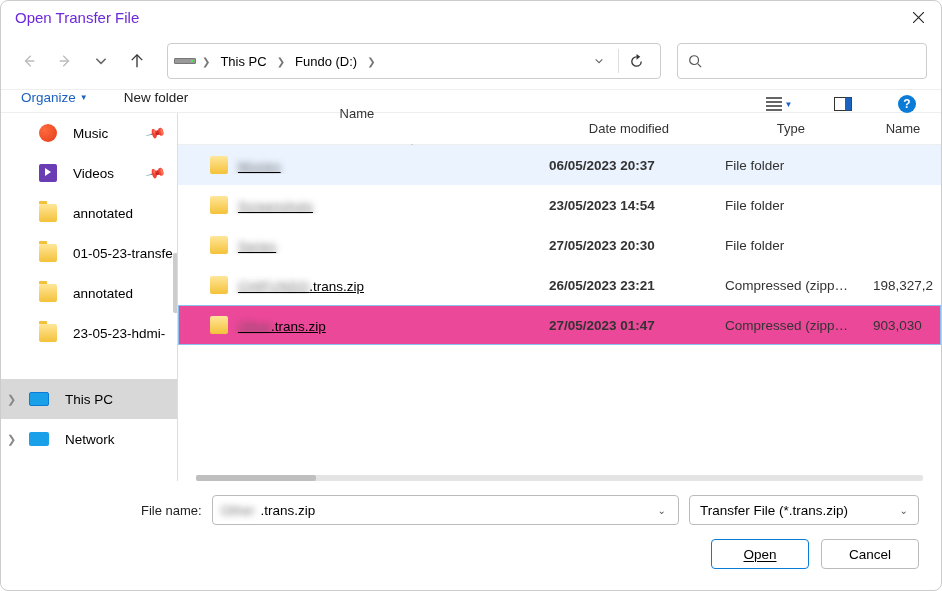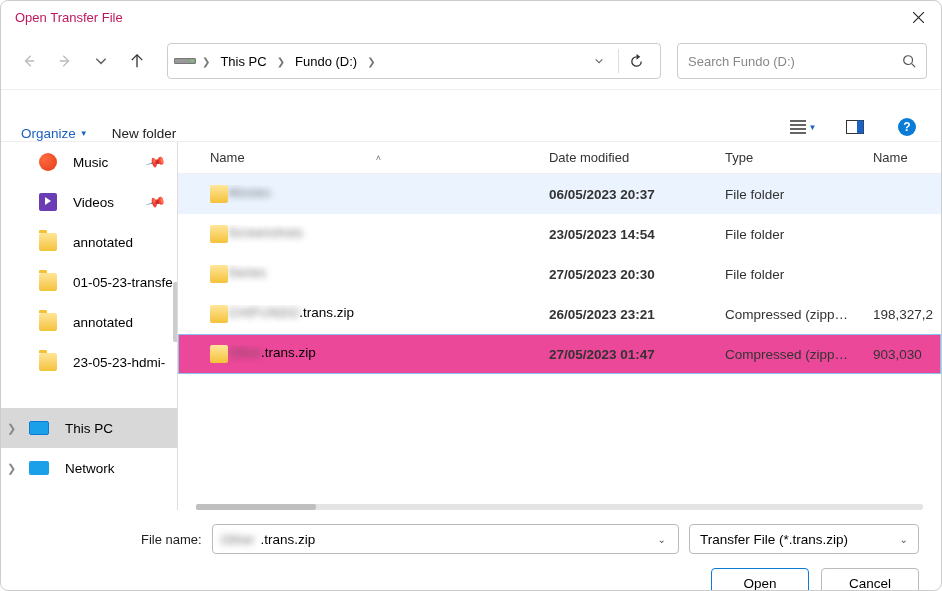--- a/index.html
+++ b/index.html
@@ -1,32 +1,32 @@
 <!DOCTYPE html>
 <html><head>
 <meta charset="utf-8">
 <style>
   * { box-sizing: border-box; margin: 0; padding: 0; font-family: 'Segoe UI', Arial, sans-serif; }
   body { background: #fff; width: 942px; height: 591px; overflow: hidden; border: 1px solid #ccc; border-radius: 8px; }
-  .titlebar { display: flex; align-items: center; justify-content: space-between; height: 32px; padding: 0 0 0 14px; font-size: 13px; color: #be185d; }
+  .titlebar { display: flex; align-items: center; justify-content: space-between; height: 32px; padding: 0 0 0 14px; font-size: 15px; color: #6d28d9; }
   .titlebar .close { width: 46px; height: 32px; display: flex; align-items: center; justify-content: center; cursor: pointer; }
   .titlebar .close svg { width: 11px; height: 11px; }
   .navrow { display: flex; align-items: center; height: 56px; padding: 0 14px; gap: 8px; }
   .navbtn { width: 28px; height: 28px; display: flex; align-items: center; justify-content: center; color: #777; cursor: pointer; }
   .navbtn.disabled { color: #bbb; }
   .navbtn svg { width: 14px; height: 14px; }
   .breadcrumb { flex: 1; height: 36px; border: 1px solid #ccc; border-radius: 4px; display: flex; align-items: center; padding: 0 6px; gap: 2px; margin: 0 8px; }
   .breadcrumb .seg { display: flex; align-items: center; gap: 2px; padding: 4px 4px; cursor: pointer; font-size: 13px; }
   .breadcrumb .chev { color: #777; font-size: 10px; padding: 0 4px; }
   .breadcrumb .spacer { flex: 1; }
   .breadcrumb .drop { color: #777; padding: 0 6px; cursor: pointer; }
   .breadcrumb .refresh { color: #333; padding: 0 10px; cursor: pointer; border-left: 1px solid #ddd; height: 24px; display: flex; align-items: center; margin-left: 6px; }
   .searchbox { width: 250px; height: 36px; border: 1px solid #ccc; border-radius: 4px; display: flex; align-items: center; padding: 0 10px; color: #888; font-size: 13px; }
   .searchbox span:first-child { flex: 1; }
-  .toolbar { display: flex; align-items: flex-end; height: 53px; padding: 0 20px; border-top: 1px solid #eee; border-bottom: 1px solid #eee; gap: 24px; }
+  .toolbar { display: flex; align-items: flex-start; height: 24px; padding: 0 20px; border-top: 1px solid #eee; border-bottom: 1px solid #eee; gap: 36px; }
   .toolbar .link { color: #1a61c0; font-size: 13.5px; cursor: pointer; display: flex; align-items: center; gap: 4px; }
   .toolbar .plain { color: #222; font-size: 13.5px; cursor: pointer; }
   .toolbar .spacer { flex: 1; }
   .toolbar .tool { width: 28px; height: 28px; display: flex; align-items: center; justify-content: center; cursor: pointer; color: #333; }
   .toolbar .tool .dd { font-size: 8px; color:#1a61c0; margin-left:3px; }
   .toolbar .help { width: 18px; height: 18px; border-radius: 50%; background: #0a7bd6; color: #fff; display: flex; align-items: center; justify-content: center; font-size: 12px; font-weight: bold; }
   .body { display: flex; height: 368px; }
   .sidebar { width: 194px; border-right: 1px solid #ddd; overflow: hidden; position: relative; font-size: 13.5px; }
   .sidebar .splitter { position:absolute; right:-1px; top:140px; width:5px; height:60px; background:#ccc; border-radius:2px;}
   .sbitem { display: flex; align-items: center; height: 40px; padding: 0 10px 0 38px; gap: 16px; cursor: pointer; position: relative; white-space: nowrap; overflow: hidden; }
@@ -40,28 +40,28 @@
   .ico.folder::before { content:''; position:absolute; top:-3px; left:0; width:8px; height:3px; background:#f4c23a; border-radius:1px 1px 0 0;}
   .ico.music { background: radial-gradient(circle at 30% 30%, #ff6a3d, #e23c1a); border-radius:50%; }
   .ico.video { background: #6a3db5; border-radius:2px; position:relative;}
   .ico.video::after{ content:''; position:absolute; left:6px; top:4px; border-left:6px solid #fff; border-top:4px solid transparent; border-bottom:4px solid transparent;}
   .ico.pc { background:#1aa0e8; border-radius:2px; width:20px; height:14px; border:1px solid #0a7bd6;}
   .ico.net { background:#1aa0e8; border-radius:2px; width:20px; height:14px;}
   .ico.drive { width:22px; height:6px; background:#999; border-radius:1px; border:1px solid #777; position:relative;}
   .ico.drive::after{content:''; position:absolute; right:2px; top:1px; width:2px; height:2px; background:#4e4;}
   .filepane { flex:1; display:flex; flex-direction:column; }
   .colhead { display:flex; align-items:center; height:32px; font-size:13px; color:#333; border-bottom:1px solid #eee; padding-left:24px;}
-  .colhead .c { padding:0 8px; display:flex; align-items:center; gap:21px;}
+  .colhead .c { padding:0 8px; display:flex; align-items:center; gap:21px;flex-direction:column;}
   .c.name{ width:310px; } .c.date{ width:176px;margin-left:29px; } .c.type{ width:148px; } .c.size{ flex:1; }
   .rows { flex:1; overflow:hidden; }
   .row { display:flex; align-items:center; height:40px; font-size:13.5px; padding-left:24px; cursor:pointer;}
   .row.hl { background:#eaf3fe; }
   .row.sel { background:#ec4899; outline:1px solid #8ac1ee; outline-offset:-1px;}
   .row .c { padding:0 8px; white-space:nowrap; overflow:hidden; text-overflow:ellipsis;}
-  .row .name { display:flex; align-items:flex-start; width:310px;}
+  .row .name { display:flex; align-items:flex-end; gap:10px; width:310px;text-decoration:underline;}
   .row .date{ width:176px; color:#333;font-weight:bold;} .row .type{ width:148px; color:#333;} .row .size{ flex:1; text-align:left; color:#333;}
   .blur { color: transparent; text-shadow: 0 0 6px rgba(80,80,80,0.8); }
   .section-scroll{ height:6px; background:#e4e4e4; margin:2px 18px 0 18px; border-radius:2px; position:relative;}
   .section-scroll .thumb{position:absolute; left:0; top:0; width:120px; height:6px; background:#bfbfbf; border-radius:2px;}
   .footer { padding: 14px 22px 14px 140px; display:flex; flex-direction:column; gap:14px; }
   .fnrow { display:flex; align-items:center; gap:10px; }
   .fnlabel { font-size:13px; color:#222; }
   .fninput { flex:1; height:30px; border:1px solid #bbb; border-radius:4px; display:flex; align-items:center; padding:0 8px; gap:6px; font-size:13.5px; }
   .fninput .dd { margin-left:auto; color:#555; font-size:10px; padding:0 4px; cursor:pointer;}
   .filter { width:230px; height:30px; border:1px solid #bbb; border-radius:4px; display:flex; align-items:center; padding:0 10px; font-size:13.5px; cursor:pointer;gap:48px;}
@@ -121,21 +121,20 @@
         </svg></span>
     <span class="refresh">
         <svg width="15" height="15" viewBox="0 0 16 16">
           <path d="M13 8 A5 5 0 1 1 8 3" stroke="#333" stroke-width="1.4" fill="none"></path>
           <path d="M8 0 L8 6 L12 3 Z" fill="#333"></path>
         </svg>
       </span>
   </div>
 
   <div class="searchbox">
-    <span>Search Fundo (D:)</span>
     <svg width="14" height="14" viewBox="0 0 16 16">
         <circle cx="7" cy="7" r="5" stroke="#555" stroke-width="1.4" fill="none"></circle>
         <path d="M11 11 L15 15" stroke="#555" stroke-width="1.4"></path>
       </svg>
   </div>
 </div>
 
 <div class="toolbar">
   <span class="link">
       <span>Organize</span> 

